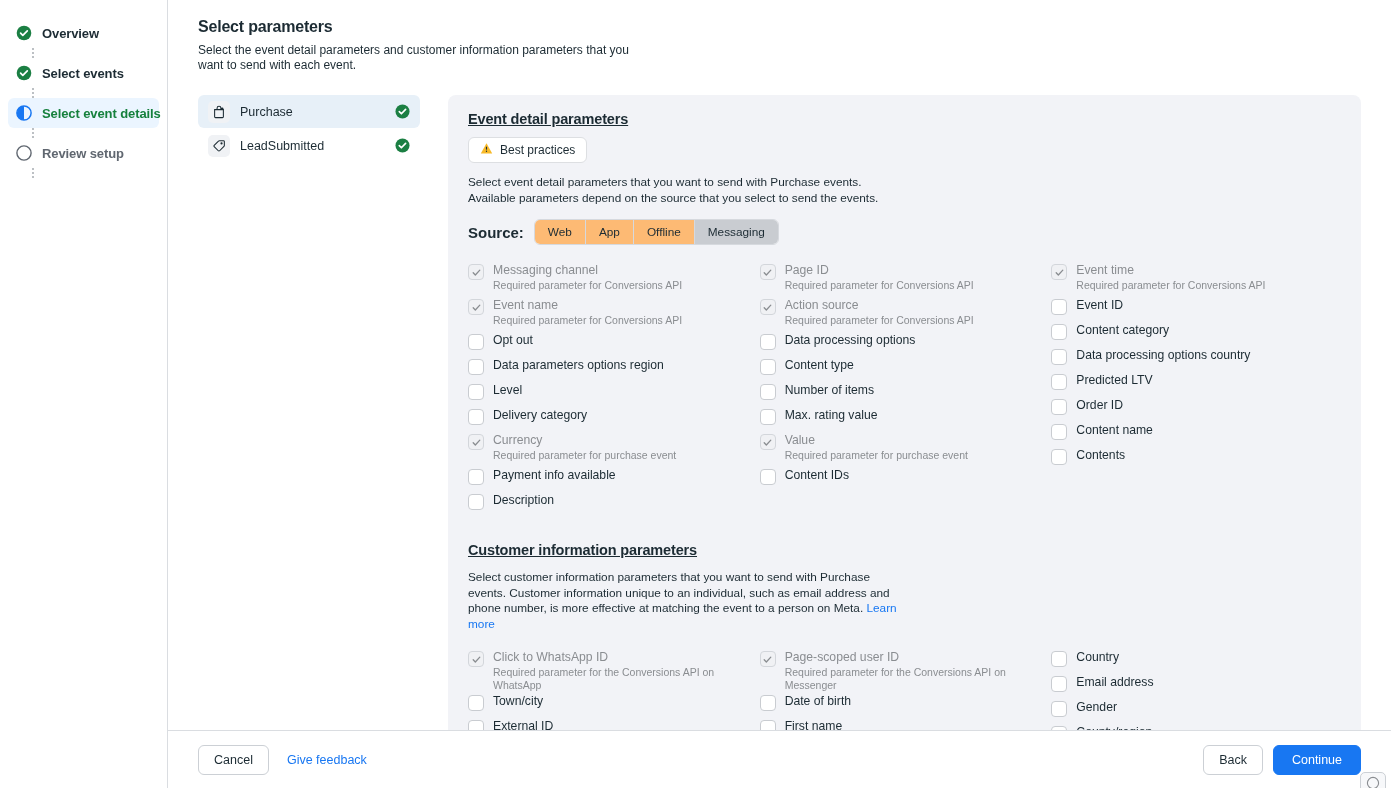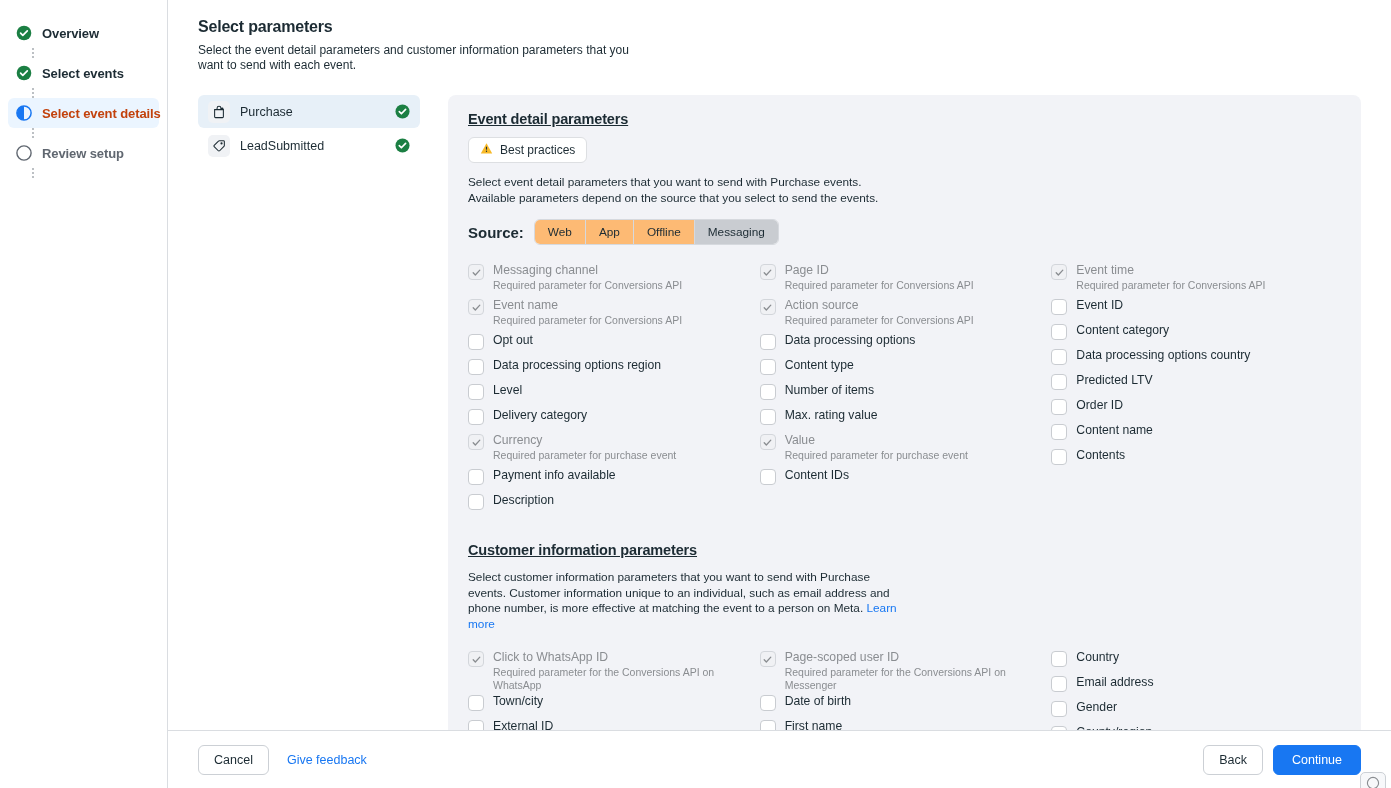--- a/index.html
+++ b/index.html
@@ -27,21 +27,21 @@
   }
   .step-wrap { position: relative; }
   .connector {
     position: absolute; left: 24px; width: 2px; height: 10px;
     background: repeating-linear-gradient(to bottom, #bcc0c4 0 2px, transparent 2px 4px);
   }
   .step.active { background: #ebf5ff; }
   .step-icon { width: 16px; height: 16px; flex: 0 0 16px; display:block; }
   .step-label { font-size: 13px; font-weight: 700; color: #606770; letter-spacing: -0.1px; white-space: nowrap; }
   .step.done .step-label { color: #1c2b33; }
-  .step.active .step-label { color: #c2410c; }
+  .step.active .step-label { color: #15803d; }
 
   
   .main { flex: 1; height: 788px; position: relative; background:#fff; }
   .content {
     padding: 18px 30px 0 30px; height: 730px;
   }
   .page-title { font-size: 16px; font-weight: 700; color: #1c2b33; letter-spacing: -0.2px; }
   .page-sub {
     margin-top: 7px; font-size: 12px; line-height: 15px; color: #1c2b33;
     max-width: 450px;
@@ -267,21 +267,21 @@
                   </div>
                   <div class="prow">
                     <span class="cb"></span>
                     <span class="ptext">
                       <span class="plabel">Opt out</span>
                     </span>
                   </div>
                   <div class="prow">
                     <span class="cb"></span>
                     <span class="ptext">
-                      <span class="plabel">Data processing options region</span>
+                      <span class="plabel">Data parameters options region</span>
                     </span>
                   </div>
                   <div class="prow">
                     <span class="cb"></span>
                     <span class="ptext">
                       <span class="plabel">Level</span>
                     </span>
                   </div>
                   <div class="prow">
                     <span class="cb"></span>

